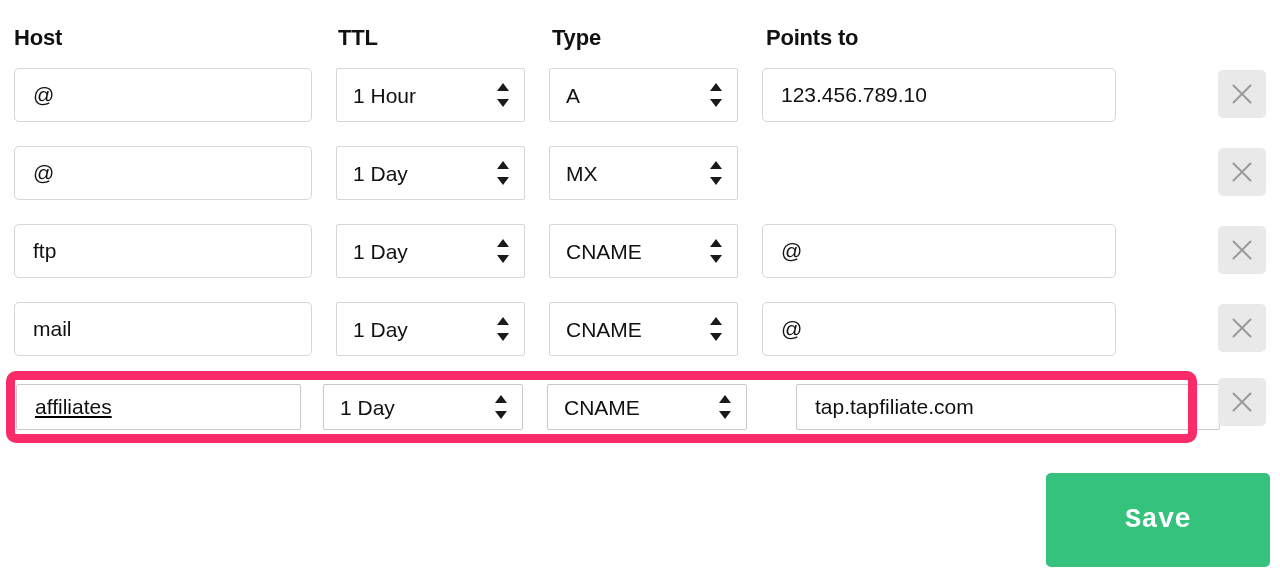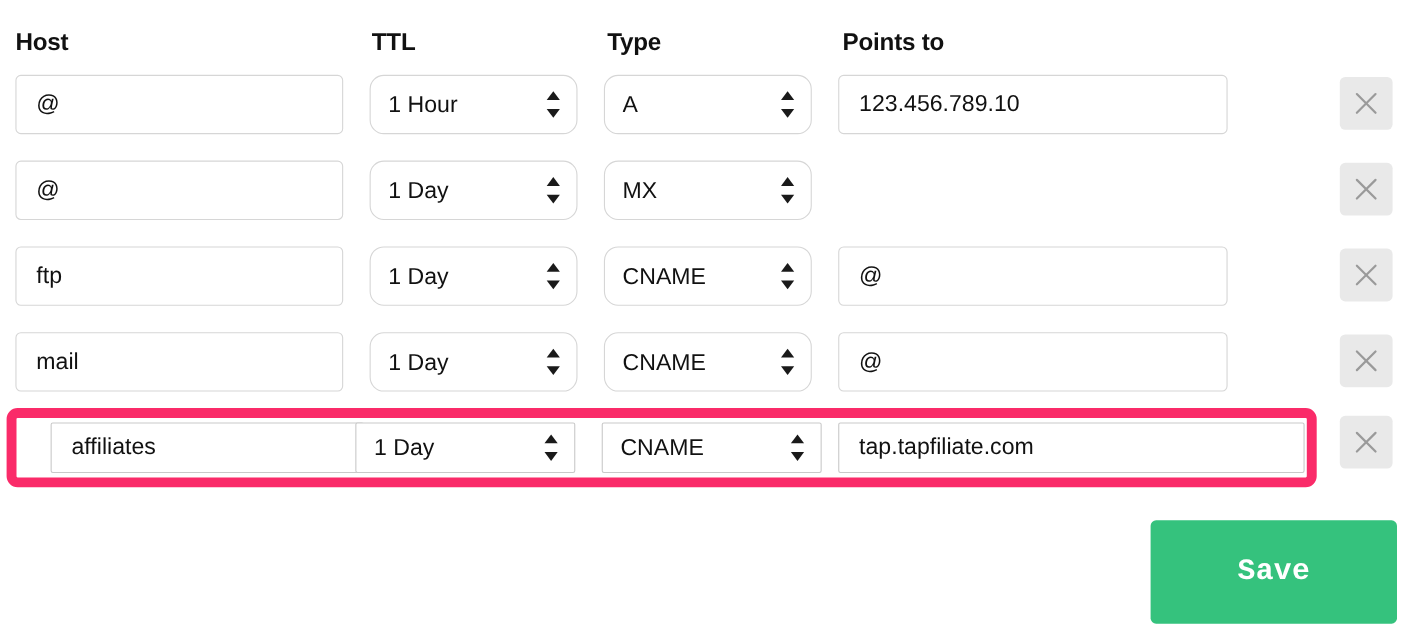--- a/index.html
+++ b/index.html
@@ -81,21 +81,21 @@
     overflow: hidden;
   }
   .field.text-field { padding-left: 18px; }
 
   
   .select-field {
     position: relative;
     width: 100%;
     height: 54px;
     border: 1px solid #d6d6d6;
-    border-radius: 13px;
+    border-radius: 2px;
     background: #ffffff;
     cursor: default;
   }
   .select-value {
     position: absolute;
     left: 16px;
     top: 0;
     right: 40px;
     height: 54px;
     line-height: 54px;
@@ -168,24 +168,24 @@
     position: absolute;
     left: 6px;
     top: -9px;
     width: 1191px;
     height: 72px;
     border: 9px solid #fa2b69;
     border-radius: 10px;
     pointer-events: none;
     z-index: 5;
   }
-  .record-row.highlighted .cell.c-host   { left: 46px;  width: 285px; top: 4px; height: 46px; }
+  .record-row.highlighted .cell.c-host   { left: 16px;  width: 285px; top: 4px; height: 46px; text-decoration: underline; }
   .record-row.highlighted .cell.c-ttl    { left: 323px; width: 200px; top: 4px; height: 46px; }
   .record-row.highlighted .cell.c-type   { left: 547px; width: 200px; top: 4px; height: 46px; }
-  .record-row.highlighted .cell.c-points { left: 762px; width: 424px; top: 4px; height: 46px; }
+  .record-row.highlighted .cell.c-points { left: 796px; width: 424px; top: 4px; height: 46px; }
 
   .record-row.highlighted .field,
   .record-row.highlighted .select-field {
     height: 46px;
     border-radius: 2px;
     border: 1px solid #c9c9c9;
   }
   .record-row.highlighted .field { line-height: 44px; }
   .record-row.highlighted .select-value { height: 46px; line-height: 46px; }
   .record-row.highlighted .delete-btn { top: -2px; }

